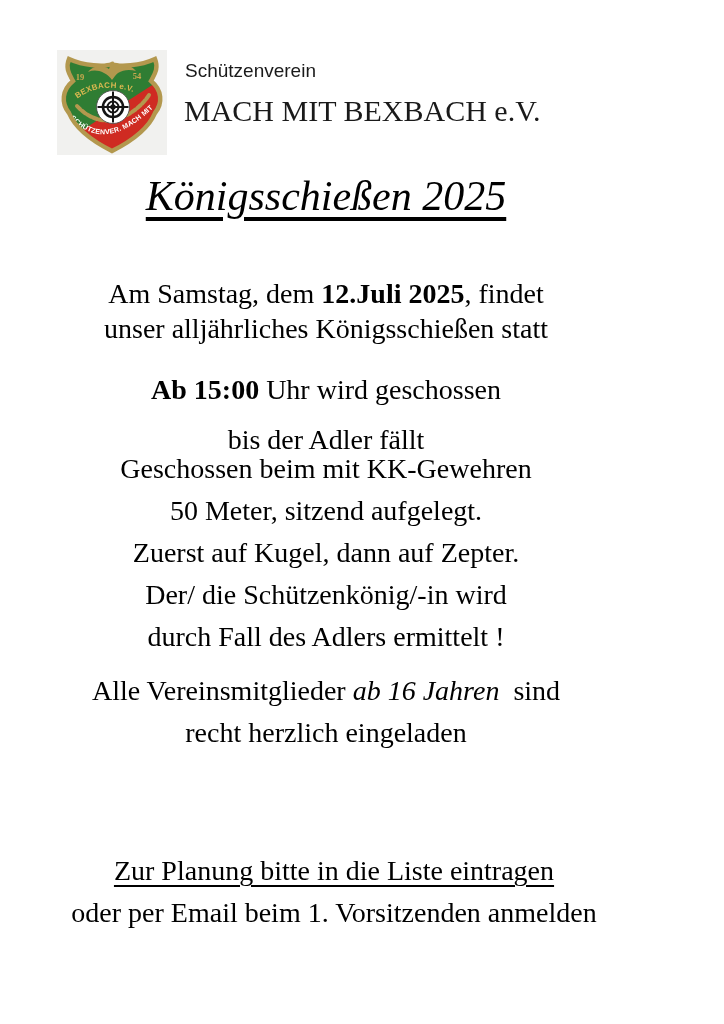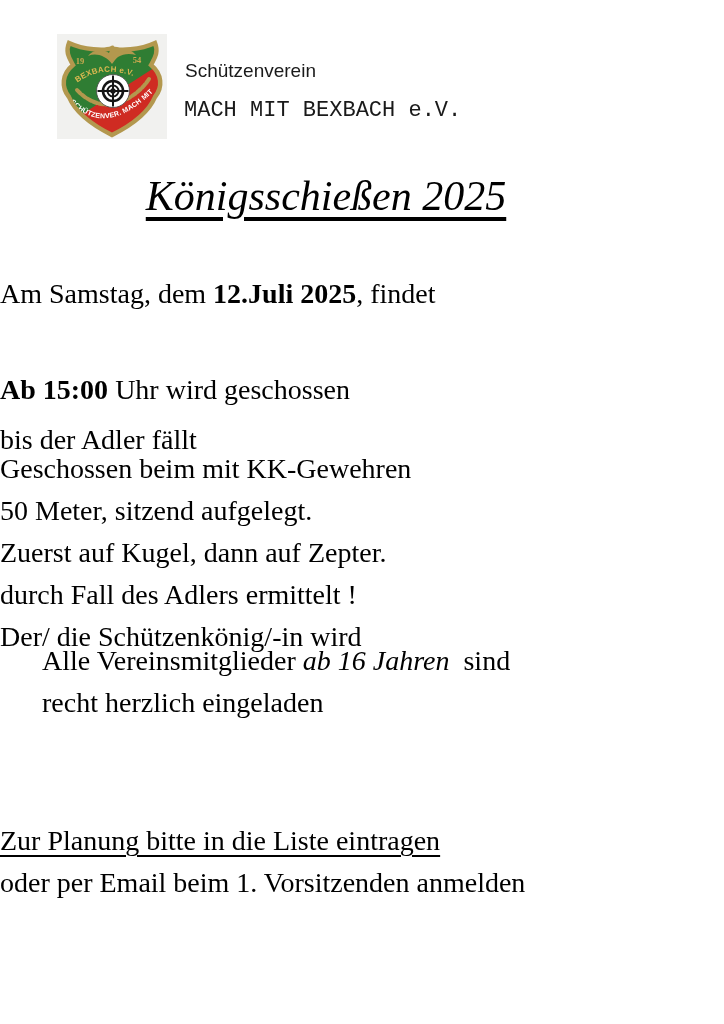--- a/index.html
+++ b/index.html
@@ -10,41 +10,41 @@
     background: #ffffff;
     color: #000;
     font-family: "Liberation Serif", serif;
     overflow: hidden;
   }
 
   
   .crest-wrap {
     position: absolute;
     left: 57px;
-    top: 34px;
+    top: 50px;
     width: 132px;
     height: 105px;
     border-radius: 8px;
   }
   .hdr-type {
     position: absolute;
     left: 185px;
     top: 60px;
     font-family: "Liberation Sans", sans-serif;
     font-size: 19px;
     line-height: 22px;
     color: #1a1a1a;
     text-align: center;
   }
   .hdr-name {
     position: absolute;
     left: 184px;
     top: 93px;
-    font-family: Liberation Mono, monospace;
-    font-size: 22px;
+    font-family: Liberation Serif, serif;
+    font-size: 30px;
     line-height: 36px;
     color: #1a1a1a;
   }
 
   
   .crest-year { font: bold 8.5px "Liberation Serif", serif; fill: #caa94f; }
   .arc-top-text { font: bold 8px "Liberation Sans", sans-serif; fill: #d9b850; letter-spacing: 0.3px; }
   .arc-bottom-text { font: bold 7px "Liberation Sans", sans-serif; fill: #ffffff; letter-spacing: 0.2px; }
   .wreath { stroke: #b3984e; stroke-width: 4; fill: none; stroke-linecap: round; stroke-dasharray: 4.5 2; }
   .target-ring { fill: none; stroke: #151515; }
@@ -66,29 +66,29 @@
     text-decoration: underline;
     text-decoration-thickness: 3.5px;
     text-underline-offset: 7px;
   }
 
   
   .para {
     position: absolute;
     left: 0;
     width: 652px;
-    text-align: left;
+    text-align: center;
     font-size: 28px;
   }
   .p-date   { top: 276px; line-height: 35px; }
   .p-time   { top: 365px; line-height: 50px; }
   .p-rules  { top: 448px; line-height: 42px; }
-  .p-invite { top: 640px; line-height: 42px; margin-left: 42px; }
+  .p-invite { top: 670px; line-height: 42px; }
   .p-invite .line { white-space: pre-wrap; }
-  .p-signup { top: 820px; line-height: 42px; }
+  .p-signup { top: 850px; line-height: 42px; padding-left: 8px; }
   .u-line {
     text-decoration: underline;
     text-decoration-thickness: 2px;
     text-underline-offset: 5px;
   }
 </style>
 </head>
 <body>
 
 <div class="page">
@@ -141,33 +141,34 @@
     </svg>
   </div>
 
   <div class="hdr-type">Schützenverein</div>
   <div class="hdr-name">MACH MIT BEXBACH e.V.</div>
 
   <div class="doc-title"><span class="u-title">Königsschießen 2025</span></div>
 
   <div class="para p-date">
     <div class="line"><span>Am Samstag, dem </span><b>12.Juli 2025</b><span>, findet</span></div>
+    <div class="line">unser alljährliches Königsschießen statt</div>
   </div>
 
   <div class="para p-time">
     <div class="line"><b>Ab 15:00</b><span> Uhr wird geschossen</span></div>
     <div class="line">bis der Adler fällt</div>
   </div>
 
   <div class="para p-rules">
     <div class="line">Geschossen beim mit KK-Gewehren</div>
     <div class="line">50 Meter, sitzend aufgelegt.</div>
     <div class="line">Zuerst auf Kugel, dann auf Zepter.</div>
+    <div class="line">Der/ die Schützenkönig/-in wird</div>
     <div class="line">durch Fall des Adlers ermittelt !</div>
-    <div class="line">Der/ die Schützenkönig/-in wird</div>
   </div>
 
   <div class="para p-invite">
     <div class="line"><span>Alle Vereinsmitglieder </span><i>ab 16 Jahren</i><span>  sind</span></div>
     <div class="line">recht herzlich eingeladen</div>
   </div>
 
   <div class="para p-signup">
     <div class="line"><span class="u-line">Zur Planung bitte in die Liste eintragen</span></div>
     <div class="line">oder per Email beim 1. Vorsitzenden anmelden</div>

